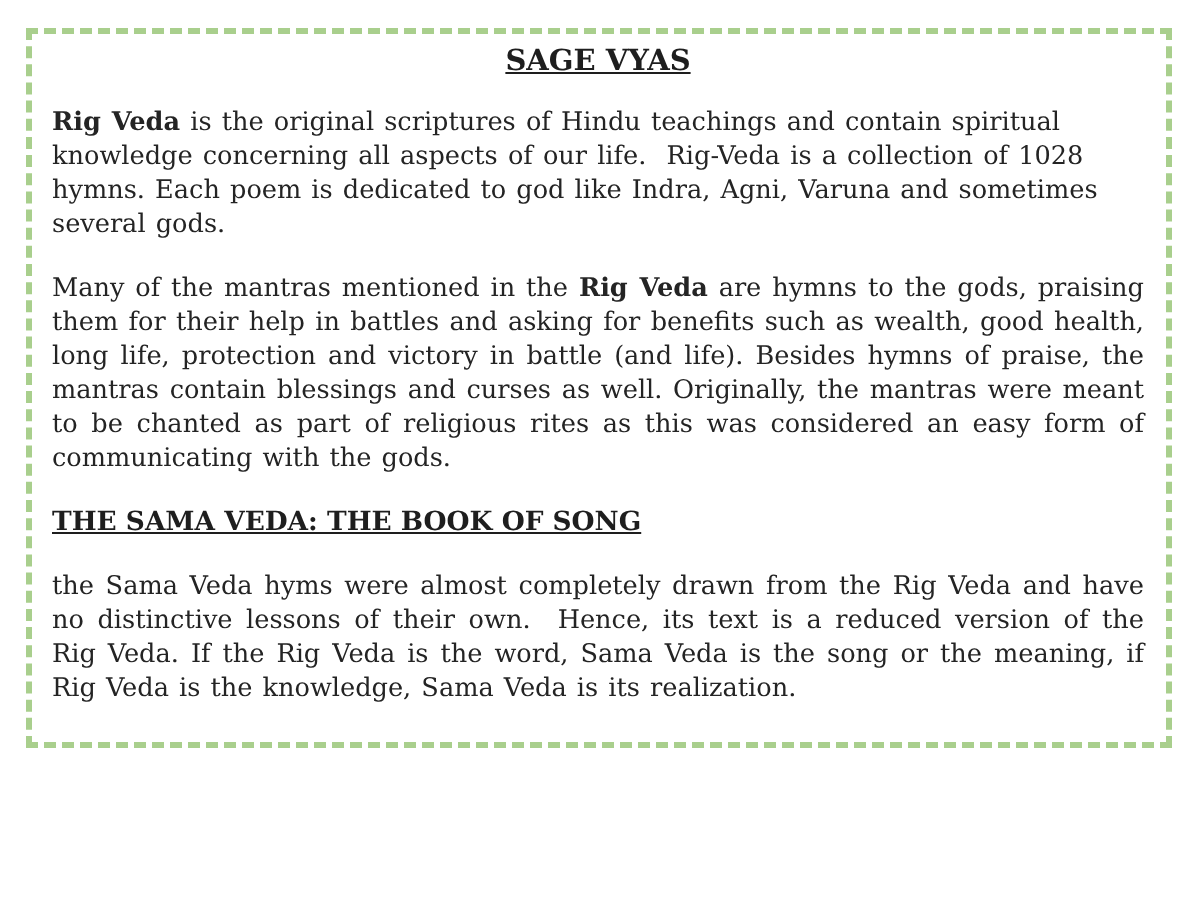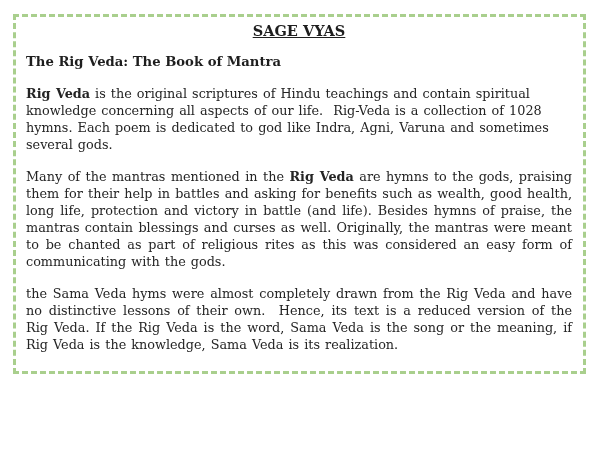--- a/index.html
+++ b/index.html
@@ -60,23 +60,23 @@
 <body>
 
 <div class="stage">
   <div class="frame">
 
     <div class="title-row">
       <span class="u">SAGE VYAS</span>
     </div>
 
 
-    <h2 class="section-heading">The Rig Veda: The Book of Mantra</h2>
 
     <p class="body-par leftal"><b class="inline-bold">Rig Veda</b><span> is the original scriptures of Hindu teachings and contain spiritual knowledge concerning all aspects of our life.&nbsp; Rig-Veda is a collection of 1028 hymns. Each poem is dedicated to god like Indra, Agni, Varuna and sometimes several gods.</span></p>
 
     <p class="body-par justify"><span>Many of the mantras mentioned in the </span><b class="inline-bold">Rig Veda</b><span> are hymns to the gods, praising them for their help in battles and asking for benefits such as wealth, good health, long life, protection and victory in battle (and life). Besides hymns of praise, the mantras contain blessings and curses as well. Originally, the mantras were meant to be chanted as part of religious rites as this was considered an easy form of communicating with the gods.</span></p>
 
+    <h2 class="section-heading underlined">THE SAMA VEDA: THE BOOK OF SONG</h2>
 
     <p class="body-par justify">the Sama Veda hyms were almost completely drawn from the Rig Veda and have no distinctive lessons of their own.&nbsp; Hence, its text is a reduced version of the Rig Veda. If the Rig Veda is the word, Sama Veda is the song or the meaning, if Rig Veda is the knowledge, Sama Veda is its realization.</p>
 
   </div>
 </div>
 
 </body></html>

